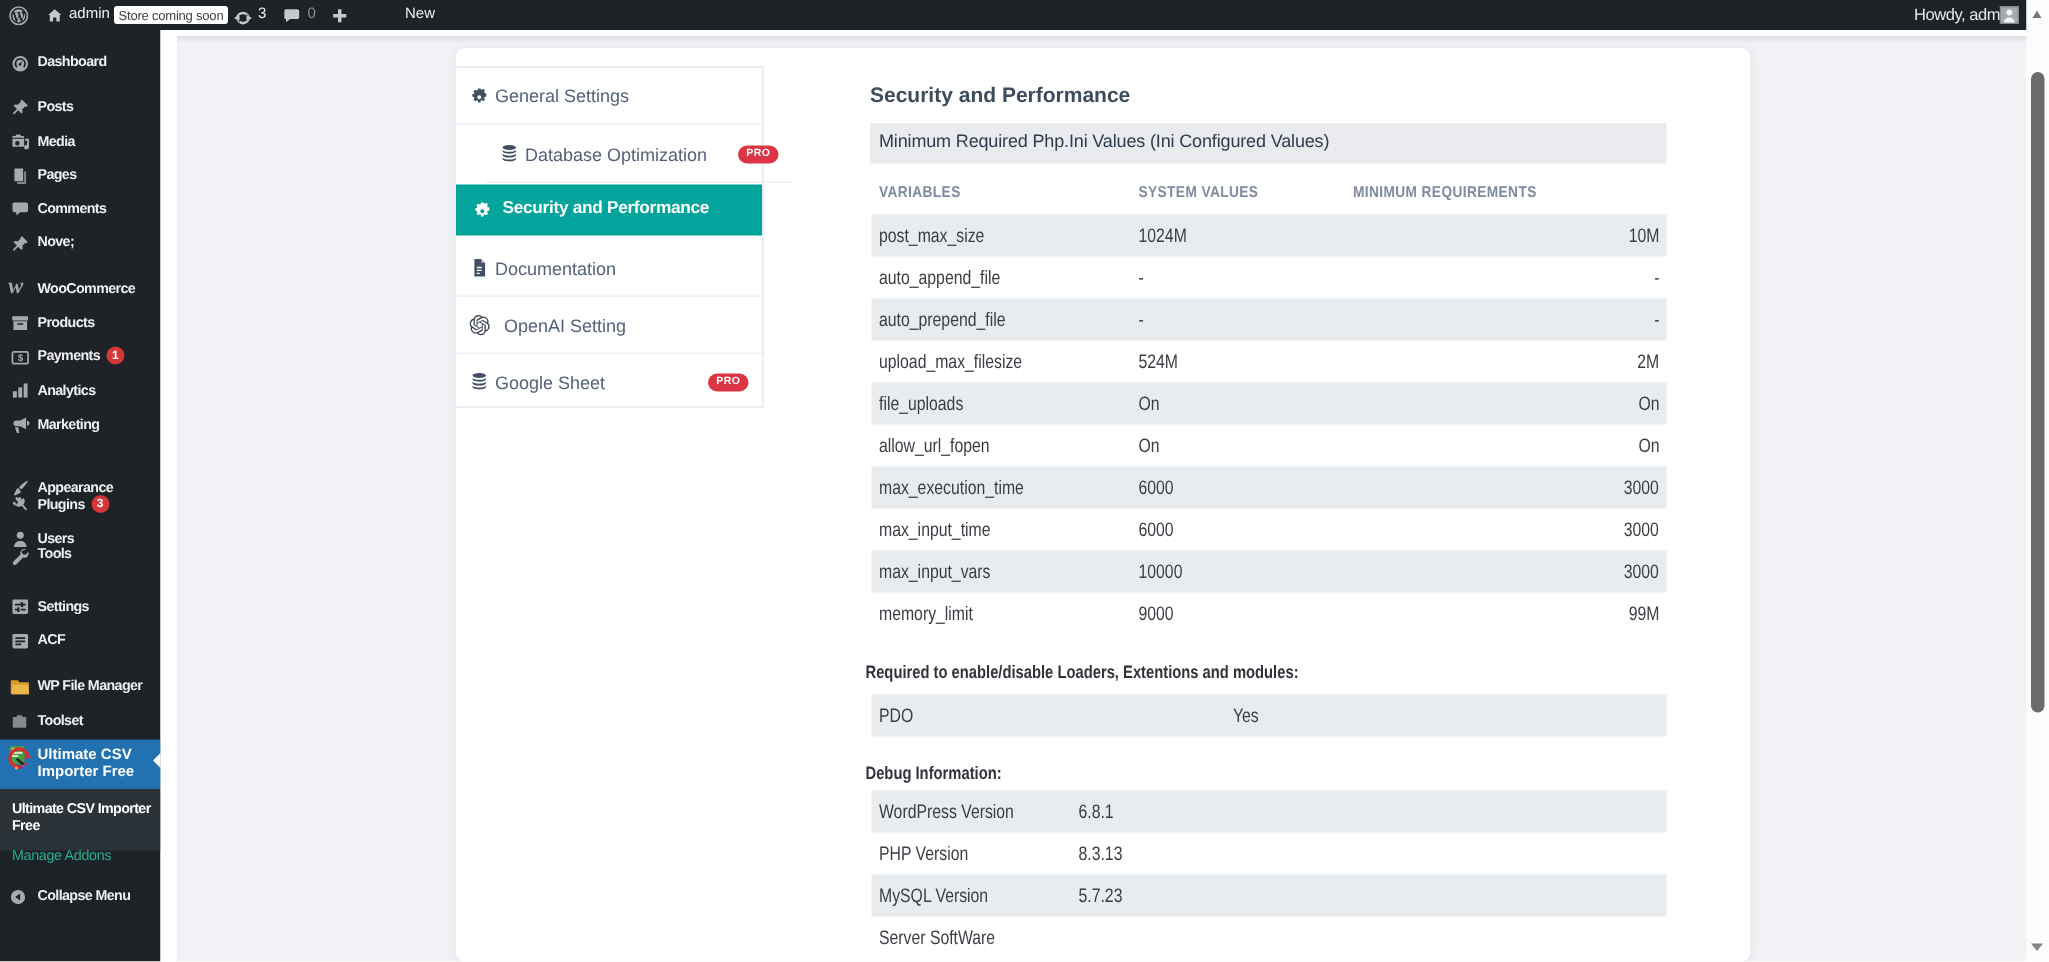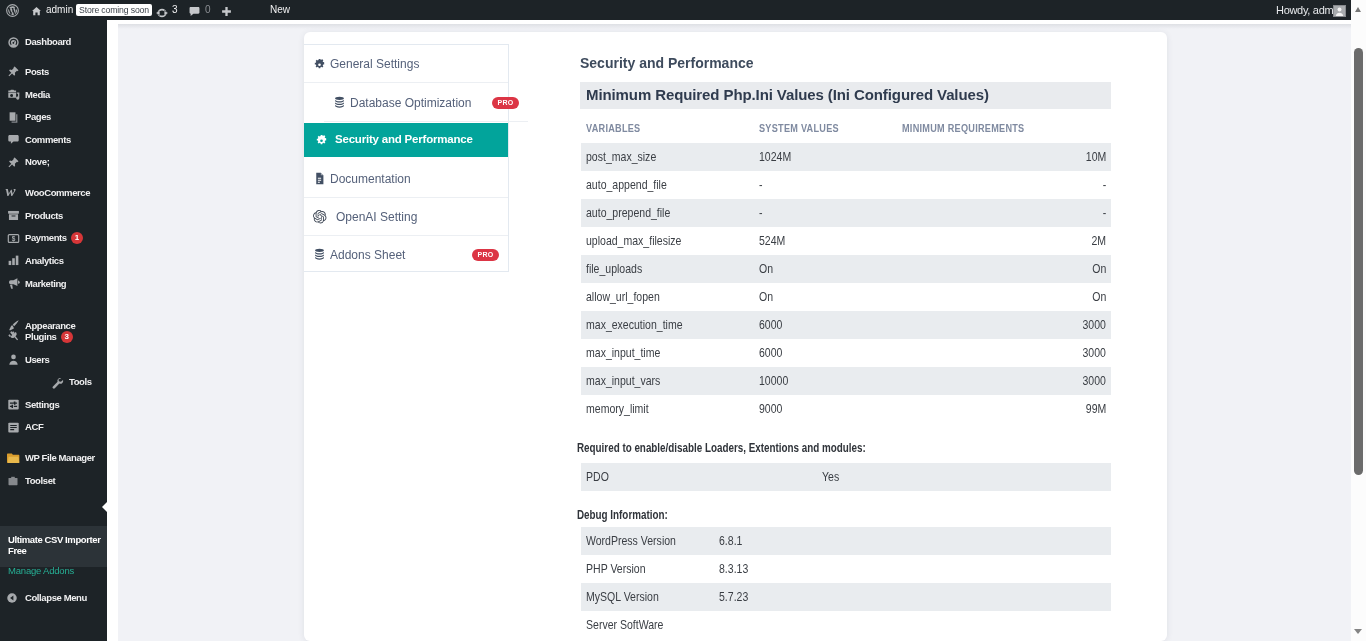--- a/index.html
+++ b/index.html
@@ -40,21 +40,21 @@
 .nrow svg { position:absolute; left:9px; top:12px; }
 .nrow.last { border-bottom:none; }
 .nactive { position:absolute; left:0; top:78px; width:204px; height:34px; background:#02a49b; }
 .nactive .nt { position:absolute; left:31px; top:10px; font-size:11.5px; font-weight:bold; color:#fff; letter-spacing:-0.2px; }
 .nactive svg { position:absolute; left:11px; top:10px; }
 .pro { position:absolute; left:168px; top:13px; width:27px; height:12px; background:#dc3545; border-radius:6px; color:#fff; font-size:7px; font-weight:bold; text-align:center; line-height:12px; letter-spacing:0.3px; }
 
 
 #mainarea { position:absolute; left:0; top:0; width:1366px; height:641px; pointer-events:none; }
 .h1x { position:absolute; left:580px; top:55px; font-size:14px; font-weight:600; color:#3e4b5d; letter-spacing:0; }
-#secbar { position:absolute; left:580px; top:82px; width:531px; height:27px; background:#e9ebee; color:#2f3b4e; font-size:15px; font-weight:700; line-height:25.5px; padding-left:6px; letter-spacing:-0.1px; }
+#secbar { position:absolute; left:580px; top:82px; width:531px; height:27px; background:#e9ebee; color:#2f3b4e; font-size:12px; font-weight:400; line-height:25.5px; padding-left:6px; letter-spacing:-0.1px; }
 .thead { position:absolute; top:122px; font-size:10.5px; font-weight:bold; color:#7f8aa0; letter-spacing:0.3px; transform:scaleX(0.87); transform-origin:left center; }
 .trow { position:absolute; left:581px; width:530px; height:28px; font-size:13px; color:#3a3e44; line-height:28px; }
 .trow.g { background:#e9ecef; }
 .trow .c1 { position:absolute; left:5px; transform:scaleX(0.81); transform-origin:left center; }
 .trow .c2 { position:absolute; left:178px; transform:scaleX(0.81); transform-origin:left center; }
 .trow .c3 { position:absolute; right:5px; transform:scaleX(0.81); transform-origin:right center; }
 .blbl { position:absolute; left:577px; font-size:12px; font-weight:bold; color:#30343a; transform:scaleX(0.82); transform-origin:left center; }
 </style>
 </head>
 <body>
@@ -193,21 +193,21 @@
       </svg>
     <span class="lbl">Plugins<span class="rbadge">3</span></span>
   </div>
   <div class="mi" style="top:331.5px;">
     <svg width="13" height="13" viewBox="0 0 20 20" fill="#a7aaad">
         <circle cx="10" cy="6" r="3.6"></circle>
         <path d="M3.5 18c.5-4.2 3.2-6.2 6.5-6.2s6 2 6.5 6.2z"></path>
       </svg>
     <span class="lbl">Users</span>
   </div>
-  <div class="mi" style="top:354px;margin-left:44px;">
+  <div class="mi" style="top:342px;">
     <svg width="13" height="13" viewBox="0 0 20 20" fill="#a7aaad">
         <path d="M15.8 3.5a4.3 4.3 0 0 0-5.7 5.4L3 16a2 2 0 1 0 2.9 2.9l7-7.2a4.3 4.3 0 0 0 5.5-5.6L15.2 9l-3-.8-.8-3z"></path>
       </svg>
     <span class="lbl">Tools</span>
   </div>
   <div class="mi" style="top:376.5px;">
     <svg width="13" height="13" viewBox="0 0 20 20">
         <rect x="2" y="2.5" width="16" height="15" rx="1.5" fill="#a7aaad"></rect>
         <path d="M4.5 7h6v1.8h-6zm8.5 0h2.5v1.8H13zm-2.7-1.5H13v4.8h-2.2zM4.5 12h2.5v1.8H4.5zm6 0h5v1.8h-5zM7 10.5h2.2v4.8H7z" fill="#1d2327"></path>
       </svg>
@@ -228,20 +228,36 @@
     <span class="lbl">WP File Manager</span>
   </div>
   <div class="mi" style="top:453px;">
     <svg width="12" height="12" viewBox="0 0 20 20" fill="#86898d">
         <path d="M7 3h6v2.5h-6z"></path>
         <rect x="2.5" y="5" width="15" height="12" rx="1"></rect>
       </svg>
     <span class="lbl">Toolset</span>
   </div>
 
+  <div id="csvactive">
+    <svg style="position:absolute; left:4px; top:4.5px;" width="17" height="17" viewBox="0 0 24 24">
+      <rect x="3.5" y="0.5" width="14" height="17" rx="1.5" fill="#43a047"></rect>
+      <rect x="5.5" y="2.5" width="10" height="2.2" fill="#dcedc8"></rect>
+      <rect x="5.5" y="6" width="10" height="1.8" fill="#dcedc8"></rect>
+      <rect x="5.5" y="9" width="6" height="1.8" fill="#dcedc8"></rect>
+      <path d="M20.5 9.5 A 8.5 8.5 0 1 0 19 17" fill="none" stroke="#d32f2f" stroke-width="3.2"></path>
+      <path d="M23.5 11.5 16.5 12.5 20.5 5.5z" fill="#d32f2f"></path>
+      <circle cx="9.8" cy="21.2" r="1.5" fill="#f9a825"></circle>
+      <circle cx="13.6" cy="20.6" r="1.3" fill="#8e24aa"></circle>
+      <circle cx="16.8" cy="19" r="1.3" fill="#1e88e5"></circle>
+      <path d="M10.5 11.5 l6.2 5 -1.3 1.8 -6-4.6z" fill="#212121"></path>
+      <path d="M15.5 15.2 l2.5 3.5 -3.8-1.5z" fill="#212121"></path>
+    </svg>
+    <div class="t">Ultimate CSV<br>Importer Free</div>
+  </div>
   <div id="csvarrow"></div>
   <div id="submenu">
     <div class="s1">Ultimate CSV Importer<br>Free</div>
     <div class="s2">Manage Addons</div>
   </div>
   <div id="collapse">
     <svg style="position:absolute; left:7px; top:2.5px;" width="10" height="10" viewBox="0 0 20 20">
         <circle cx="10" cy="10" r="9.5" fill="#a7aaad"></circle>
         <path d="M12.8 5.2v9.6L6.2 10z" fill="#1d2327"></path>
       </svg>
@@ -288,21 +304,21 @@
         <svg width="13.5" height="13.5" viewBox="0 0 24 24" fill="#3d4654">
             <path d="M22.2819 9.8211a5.9847 5.9847 0 0 0-.5157-4.9108 6.0462 6.0462 0 0 0-6.5098-2.9A6.0651 6.0651 0 0 0 4.9807 4.1818a5.9847 5.9847 0 0 0-3.9977 2.9 6.0462 6.0462 0 0 0 .7427 7.0966 5.98 5.98 0 0 0 .511 4.9107 6.051 6.051 0 0 0 6.5146 2.9001A5.9847 5.9847 0 0 0 13.2599 24a6.0557 6.0557 0 0 0 5.7718-4.2058 5.9894 5.9894 0 0 0 3.9977-2.9001 6.0557 6.0557 0 0 0-.7475-7.0729zm-9.022 12.6081a4.4755 4.4755 0 0 1-2.8764-1.0408l.1419-.0804 4.7783-2.7582a.7948.7948 0 0 0 .3927-.6813v-6.7369l2.02 1.1686a.071.071 0 0 1 .038.052v5.5826a4.504 4.504 0 0 1-4.4945 4.4944zm-9.6607-4.1254a4.4708 4.4708 0 0 1-.5346-3.0137l.142.0852 4.783 2.7582a.7712.7712 0 0 0 .7806 0l5.8428-3.3685v2.3324a.0804.0804 0 0 1-.0332.0615L9.74 19.9502a4.4992 4.4992 0 0 1-6.1408-1.6464zM2.3408 7.8956a4.485 4.485 0 0 1 2.3655-1.9728V11.6a.7664.7664 0 0 0 .3879.6765l5.8144 3.3543-2.0201 1.1685a.0757.0757 0 0 1-.071 0l-4.8303-2.7865A4.504 4.504 0 0 1 2.3408 7.8956zm16.5963 3.8558L13.1038 8.364 15.1192 7.2a.0757.0757 0 0 1 .071 0l4.8303 2.7913a4.4944 4.4944 0 0 1-.6765 8.1042v-5.6772a.79.79 0 0 0-.407-.667zm2.0107-3.0231-.142-.0852-4.7735-2.7818a.7759.7759 0 0 0-.7854 0L9.409 9.2297V6.8974a.0662.0662 0 0 1 .0284-.0615l4.8303-2.7866a4.4992 4.4992 0 0 1 6.6802 4.66zM8.3065 12.863l-2.02-1.1638a.0804.0804 0 0 1-.038-.0567V6.0742a4.4992 4.4992 0 0 1 7.3757-3.4537l-.142.0805L8.704 5.459a.7948.7948 0 0 0-.3927.6813zm1.0976-2.3654 2.602-1.4998 2.6069 1.4998v2.9994l-2.5974 1.4997-2.6067-1.4997z"></path>
           </svg>
         <span class="nt" style="left:32px;">OpenAI Setting</span>
       </div>
       <div class="nrow last" style="top:191px;">
         <svg width="13" height="13" viewBox="0 0 20 20" fill="#424f63">
             <ellipse cx="10" cy="3.6" rx="6.8" ry="2.5"></ellipse>
             <path d="M3.2 5.6c0 1.3 3 2.4 6.8 2.4s6.8-1.1 6.8-2.4v1.9c0 1.3-3 2.4-6.8 2.4s-6.8-1.1-6.8-2.4zm0 4c0 1.3 3 2.4 6.8 2.4s6.8-1.1 6.8-2.4v1.9c0 1.3-3 2.4-6.8 2.4s-6.8-1.1-6.8-2.4zm0 4c0 1.3 3 2.4 6.8 2.4s6.8-1.1 6.8-2.4v1.9c0 1.3-3 2.4-6.8 2.4s-6.8-1.1-6.8-2.4z"></path>
           </svg>
-        <span class="nt">Addons Sheet</span>
+        <span class="nt">Google Sheet</span>
         <span class="pro">PRO</span>
       </div>
     </div>
   </div>
 </div>
 
 <div id="mainarea">
   <div class="h1x">Security and Performance</div>
   <div id="secbar">Minimum Required Php.Ini Values (Ini Configured Values)</div>
   <div class="thead" style="left:586px;">VARIABLES</div>

